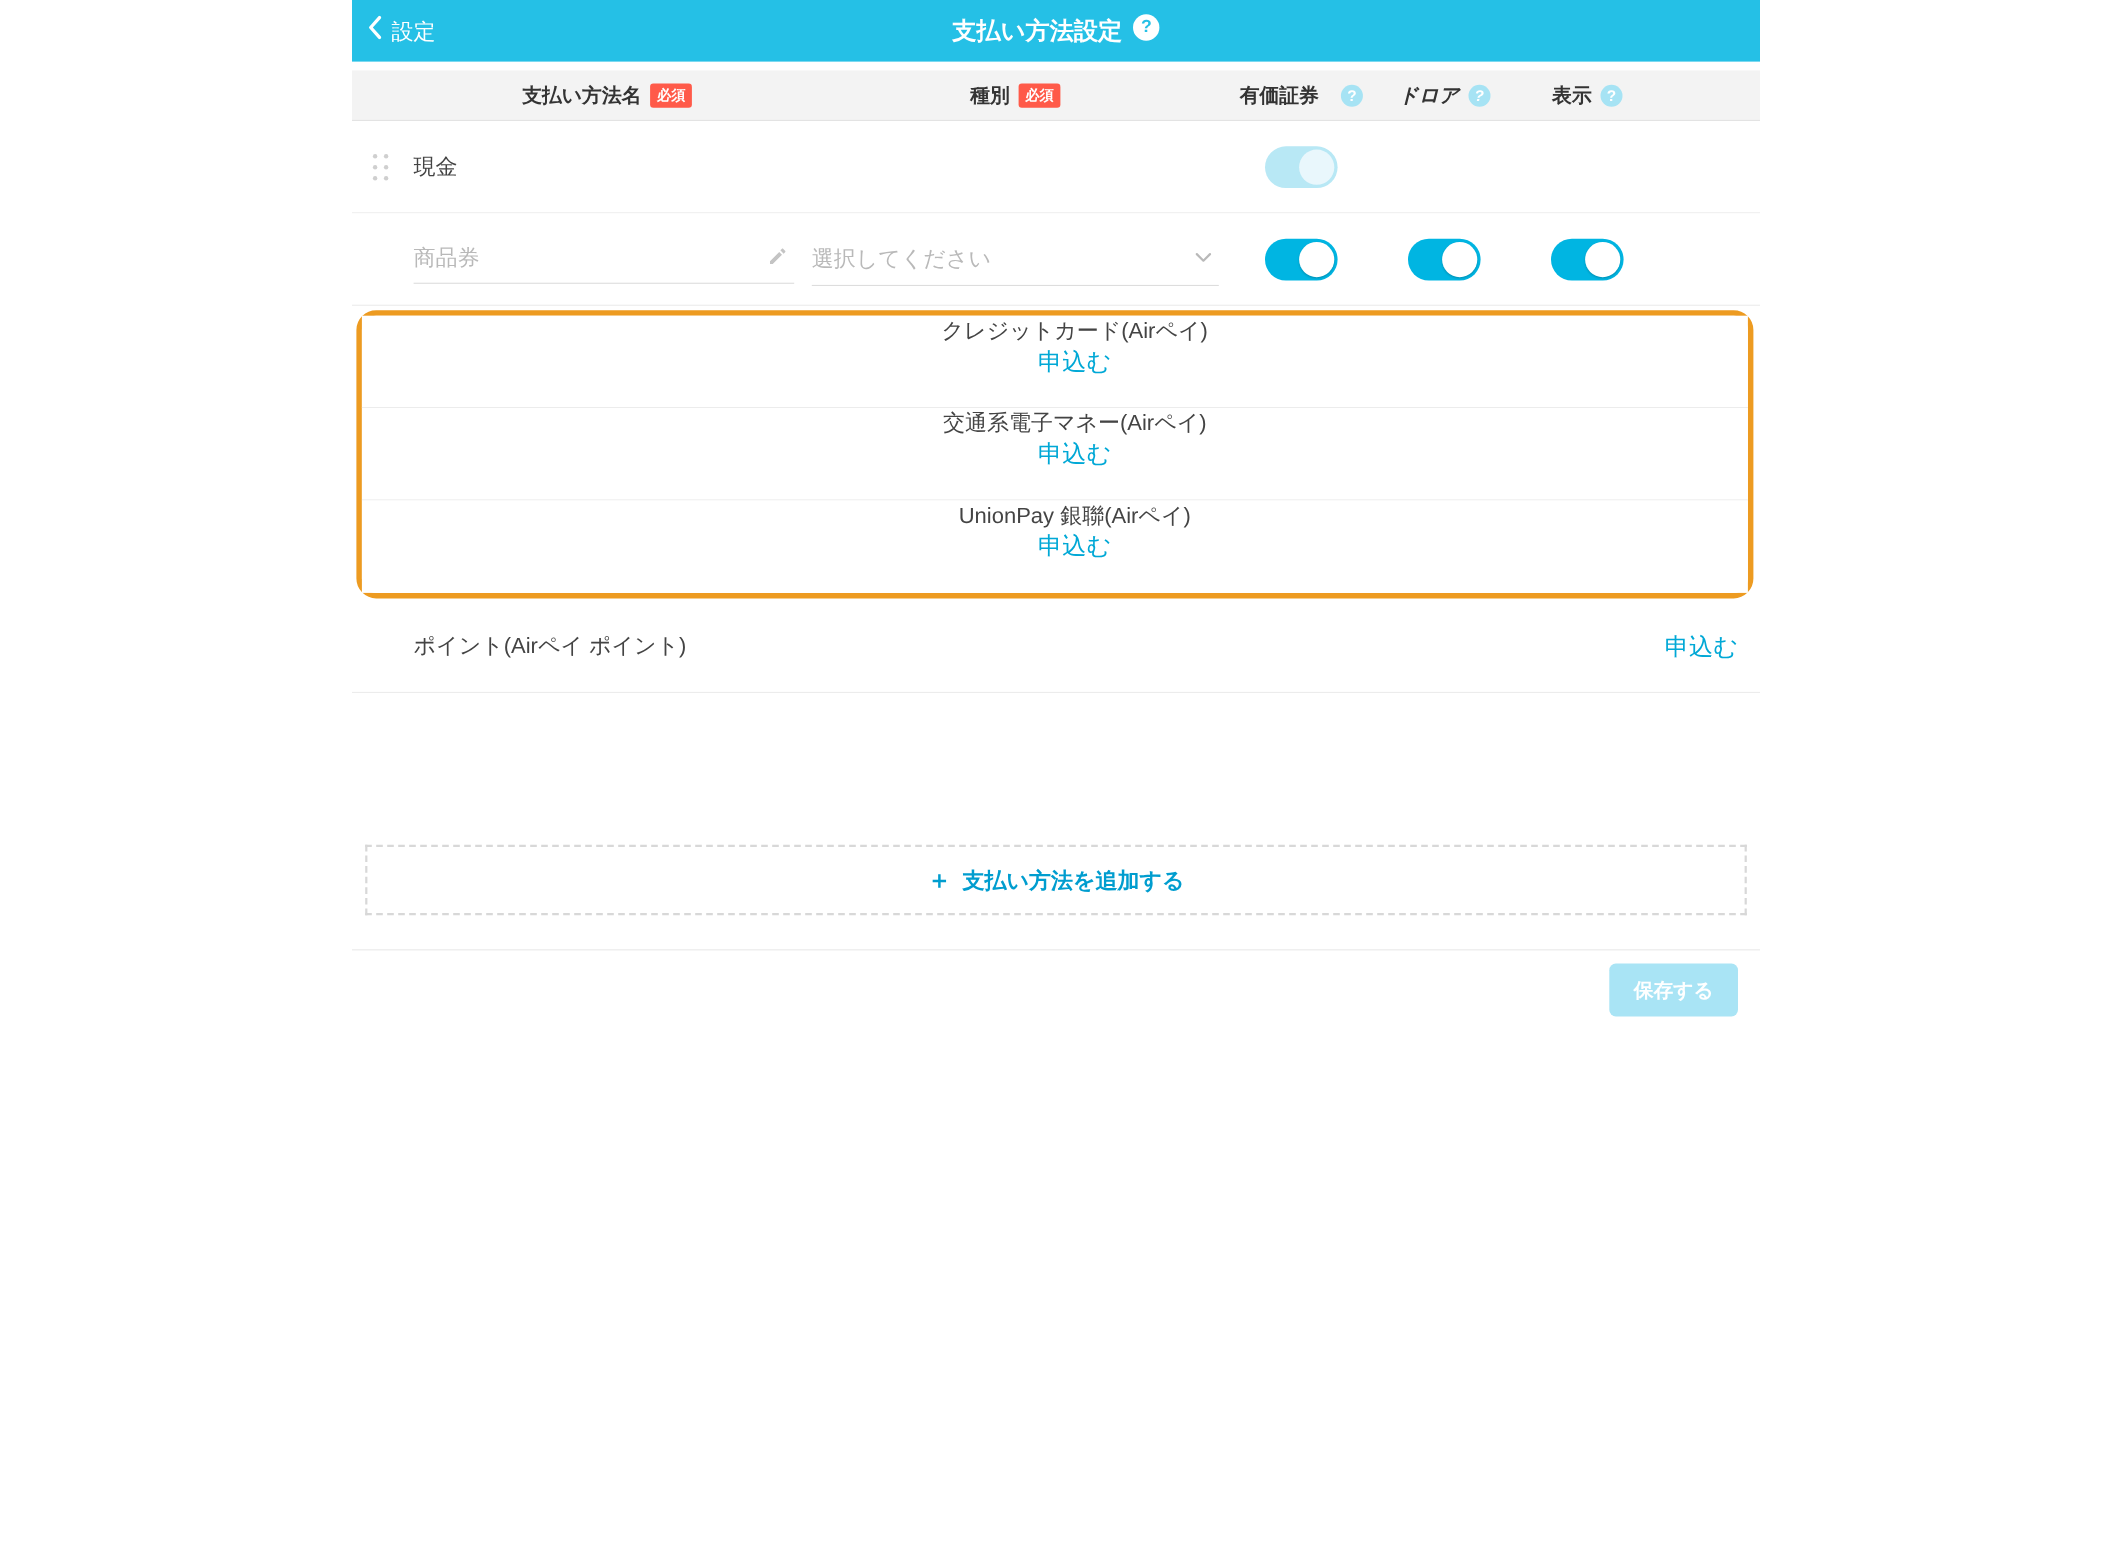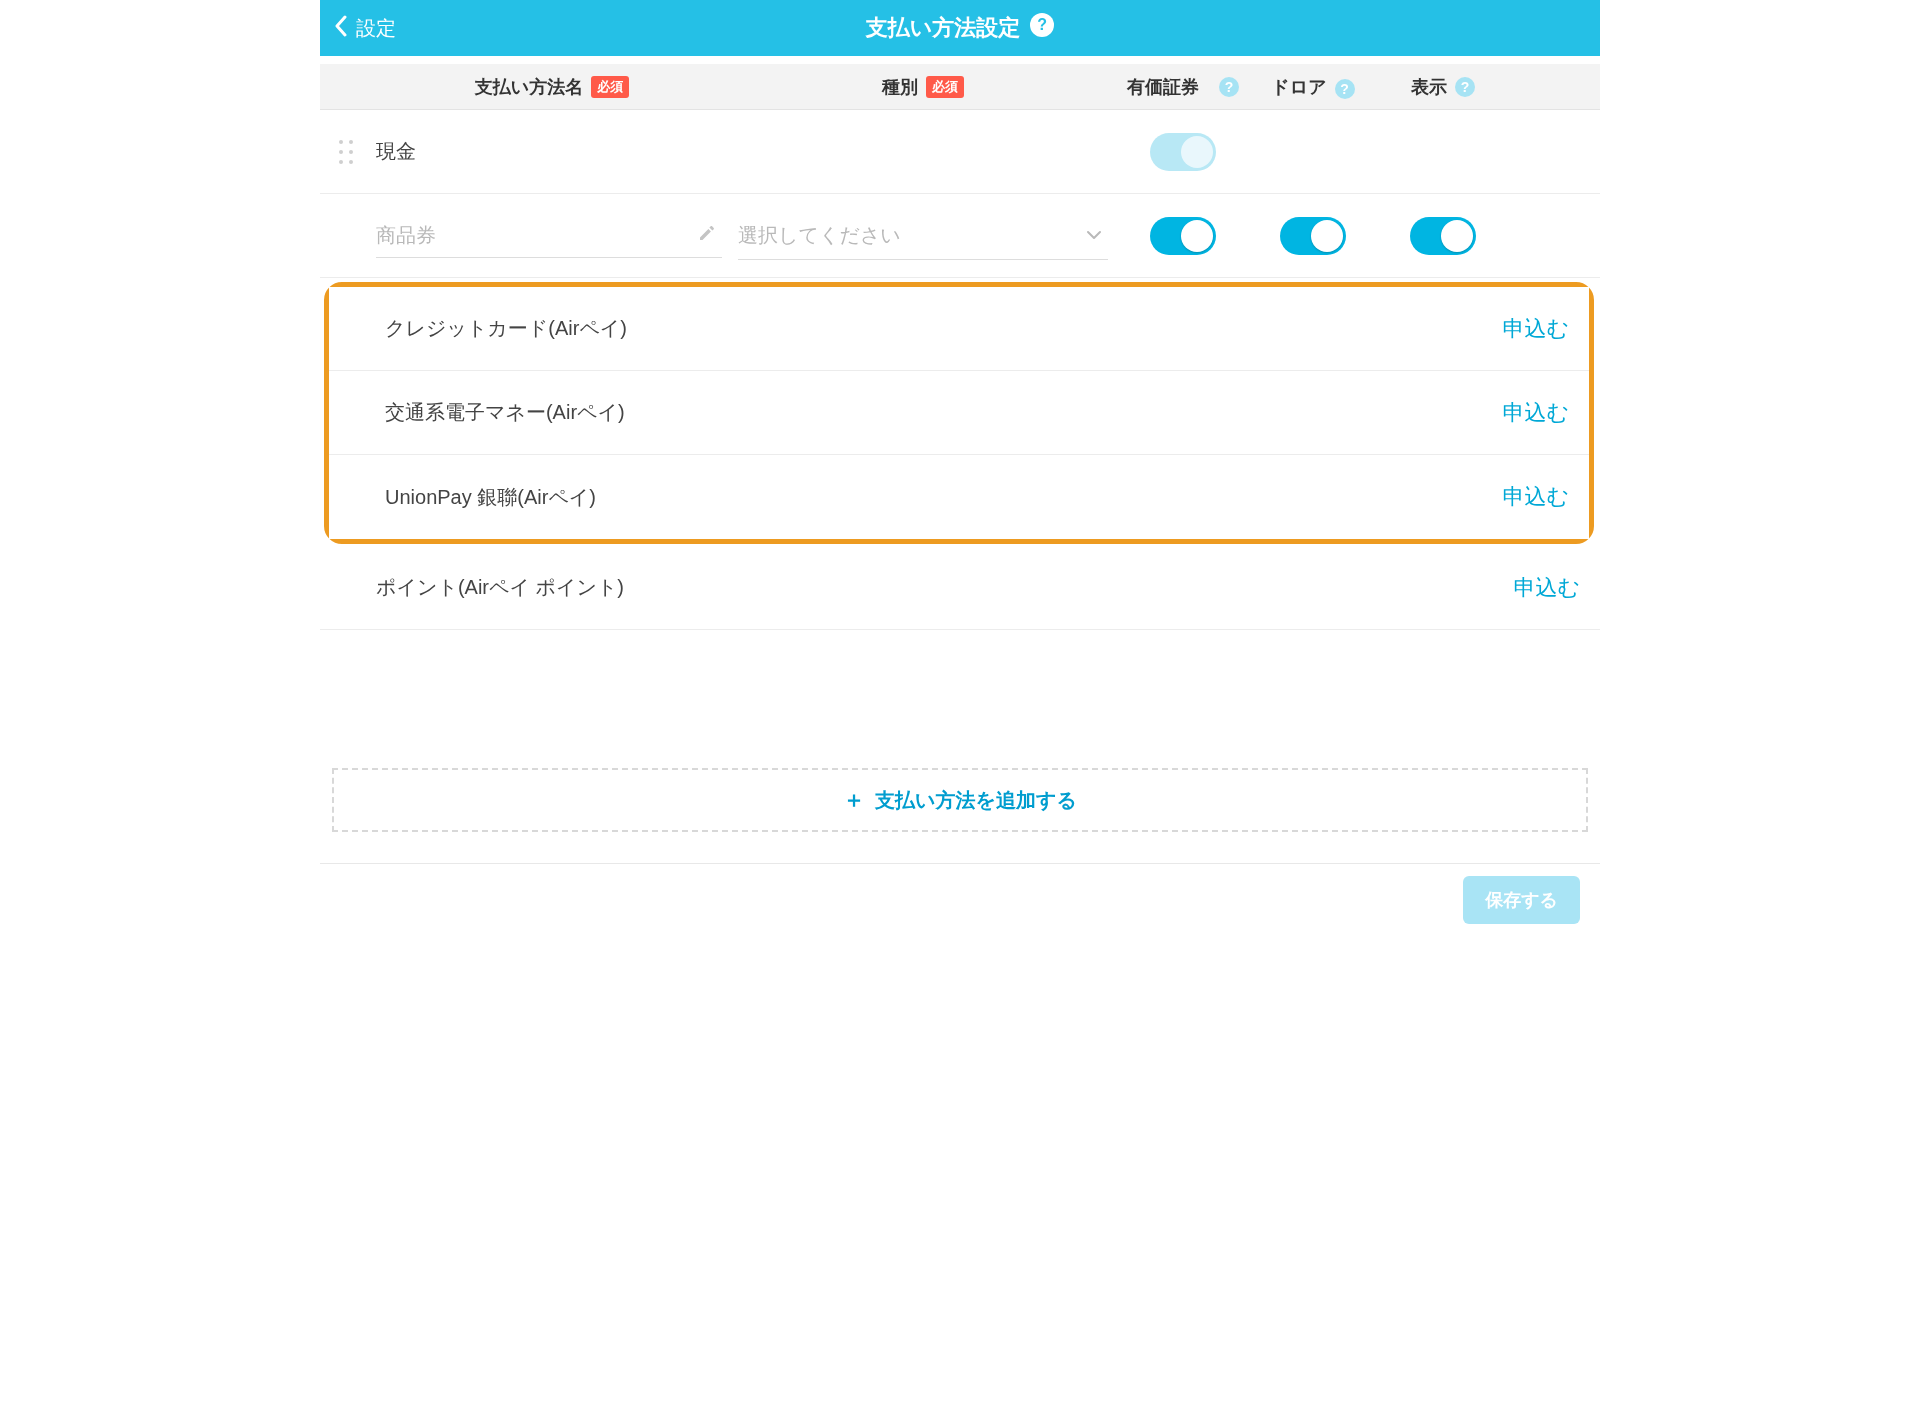--- a/index.html
+++ b/index.html
@@ -39,21 +39,21 @@
     border-bottom: 1px solid #e3e3e3;
     height: 46px;
     display: flex;
     align-items: center;
     padding: 0 20px 0 56px;
     margin-top: 8px;
   }
   .col-name { width: 352px; display: flex; align-items: center; gap: 8px; justify-content: center; font-size: 18px; font-weight: 700; color: #333; }
   .col-type { width: 390px; display: flex; align-items: center; gap: 8px; justify-content: center; font-size: 18px; font-weight: 700; color: #333; }
   .col-sec  { width: 130px; display: flex; align-items: center; gap: 20px; justify-content: center; font-size: 18px; font-weight: 700; color: #333; }
-  .col-dr   { width: 130px; display: flex; align-items: flex-end; gap: 8px; justify-content: center; font-size: 18px; font-weight: 700; color: #333; }
+  .col-dr   { width: 130px; display: flex; align-items: center; gap: 8px; justify-content: center; font-size: 18px; font-weight: 700; color: #333; font-style: italic; }
   .col-disp { width: 130px; display: flex; align-items: center; gap: 8px; justify-content: center; font-size: 18px; font-weight: 700; color: #333; }
   .req-badge {
     background: #ff5a49; color: #fff; font-size: 13px; font-weight: 700;
     padding: 2px 6px; border-radius: 3px;
   }
 
   
   .rows { }
   .row {
     display: flex; align-items: center;
@@ -103,21 +103,21 @@
   }
   .toggle.disabled { background: #b8e8f5; }
   .toggle.disabled .knob { background: #e9f7fc; box-shadow: none; }
 
   
   .highlight-box {
     border: 5px solid #ed9b21;
     border-radius: 18px;
     margin: 4px 6px 2px 4px;
   }
-  .highlight-box .row { border-color: #ececec; }
+  .highlight-box .row { border-color: #ececec; flex-direction: column; }
   .highlight-box .row:last-child { border-bottom: none; }
   .highlight-box .row .cell-name,
   .row.simple .cell-name { width: auto; flex: 0 0 auto; }
   .row.simple, .highlight-box .row { padding-left: 56px; }
 
   
   .add-wrap {
     position: absolute; left: 12px; right: 12px; top: 768px;
   }
   .add-row {

